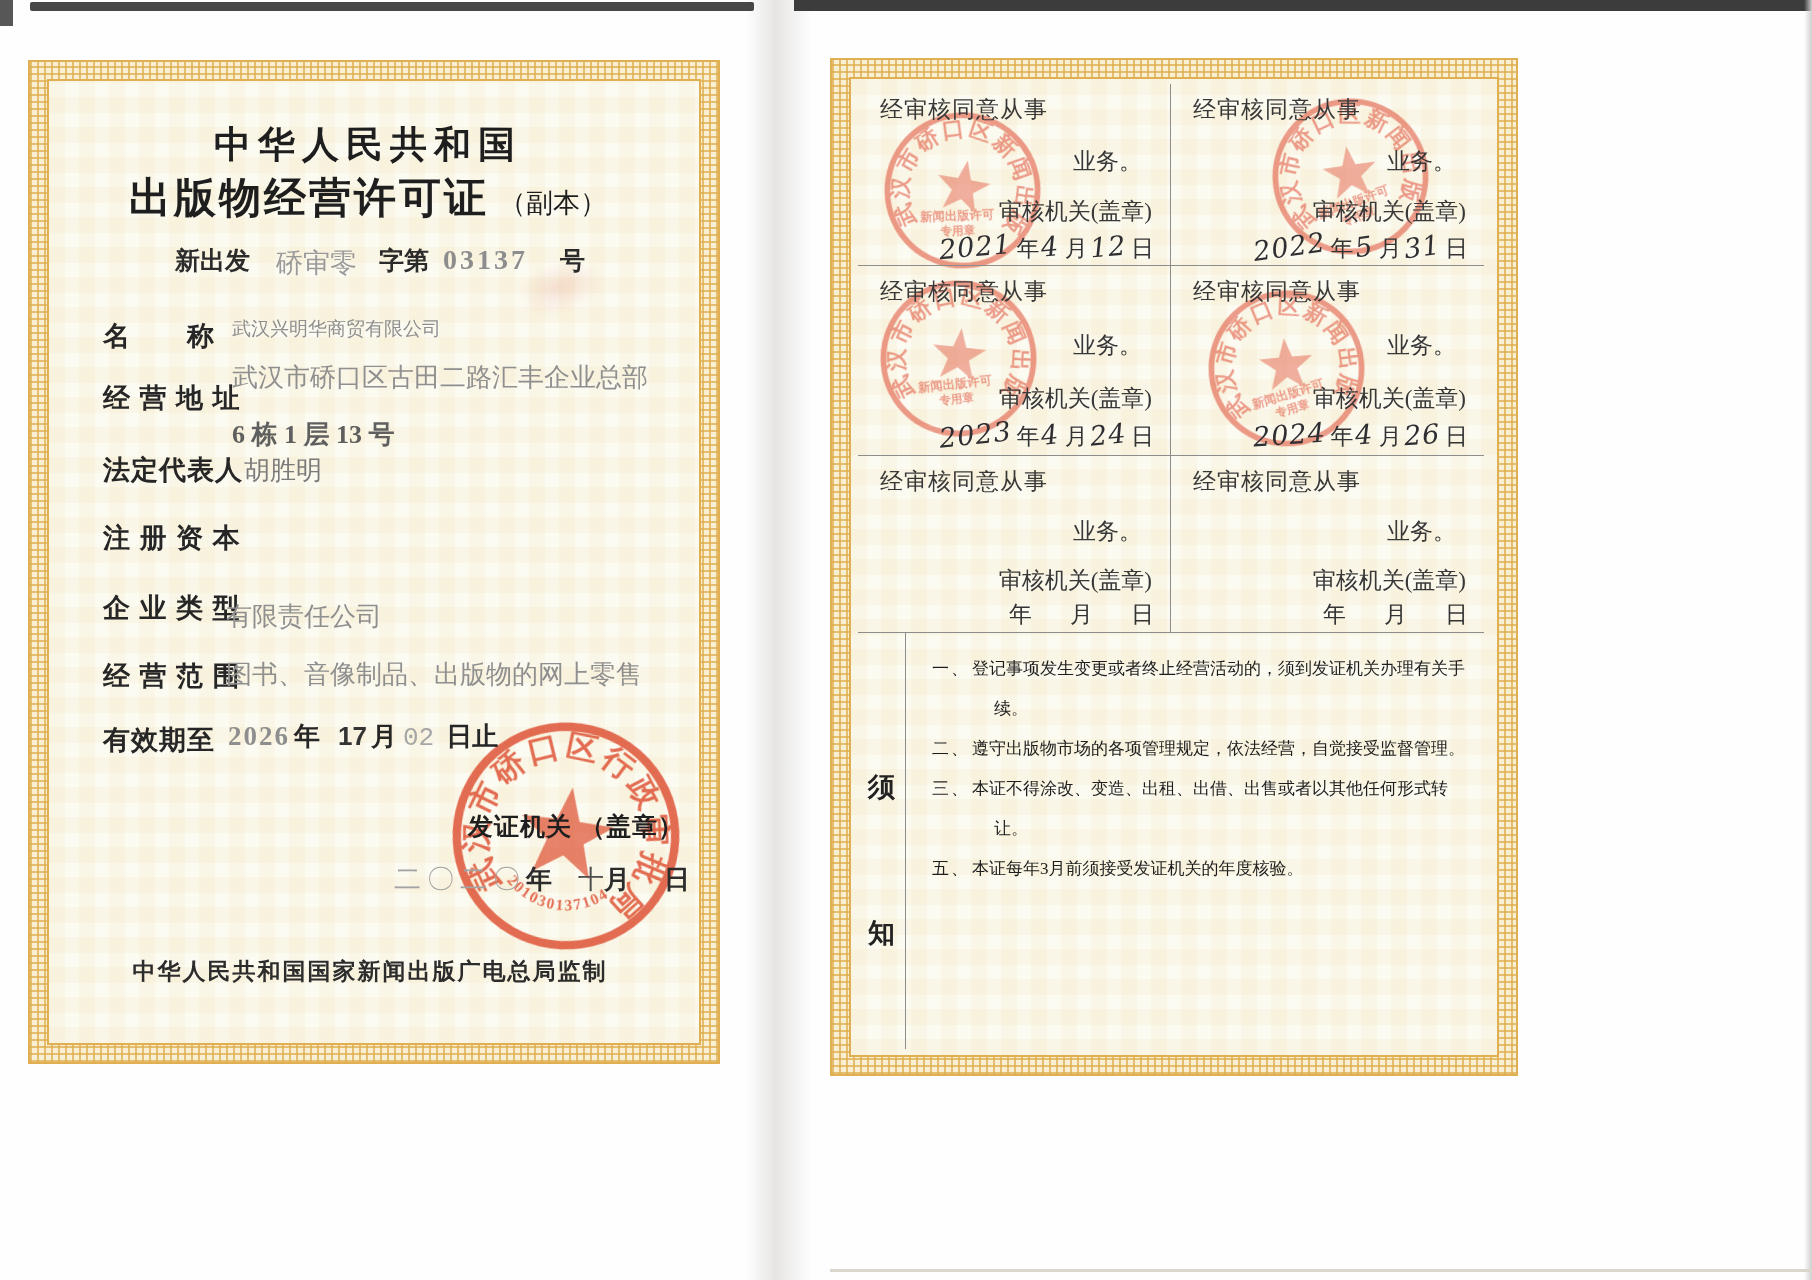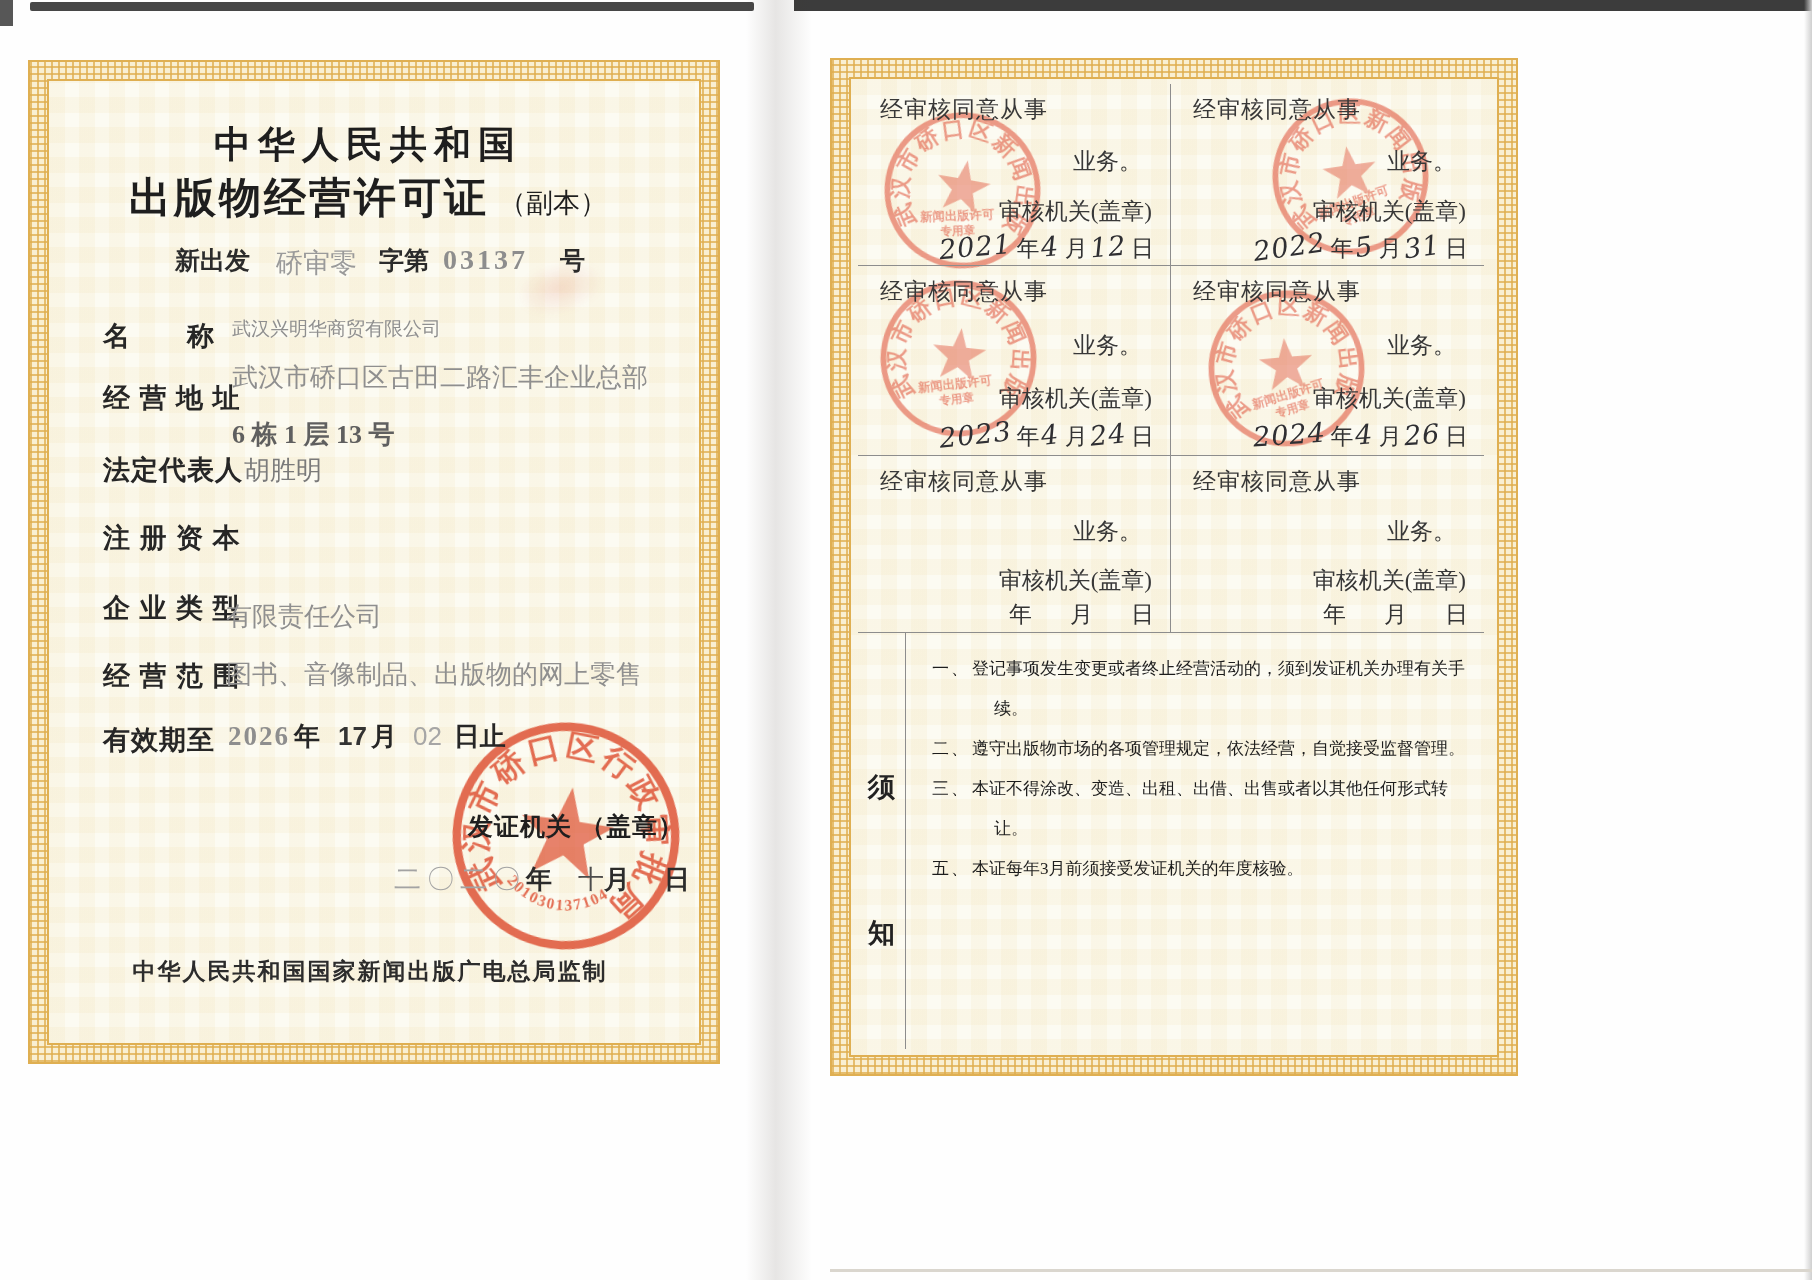--- a/index.html
+++ b/index.html
@@ -46,21 +46,21 @@
   .lb{position:absolute;left:103px;font-size:27px;font-weight:700;color:#262626;
       letter-spacing:1px;white-space:pre;z-index:3;}
   .val{position:absolute;font-family:"Liberation Serif",serif;color:#8f8f8f;font-size:26px;
       white-space:nowrap;z-index:3;}
   .addr2{color:#5f5f5f;font-weight:600;}
   .legal{color:#7a7a7a;}
   .vline{left:228px;top:719px;}
   .v-year{font-family:"Liberation Serif",serif;color:#8e8e8e;font-size:27px;font-weight:700;letter-spacing:2px;}
   .v-u{font-family:"Liberation Sans",sans-serif;font-weight:700;color:#262626;font-size:26px;margin-left:4px;}
   .v-m{font-family:"Liberation Sans",sans-serif;font-weight:700;color:#333;font-size:26px;margin-left:18px;}
-  .v-d{font-family:Liberation Sans, sans-serif;color:#a6a6a6;font-size:26px;margin-left:16px;}
+  .v-d{font-family:Liberation Mono, monospace;color:#a6a6a6;font-size:26px;margin-left:6px;}
   .v-end{font-family:"Liberation Sans",sans-serif;font-weight:700;color:#262626;font-size:26px;margin-left:12px;}
   .issuer-lb{left:468px;top:810px;font-size:25px;font-weight:700;color:#1f1f1f;letter-spacing:1px;white-space:nowrap;}
   .idate{left:394px;top:861px;white-space:nowrap;}
   .i-y{font-family:"Liberation Serif",serif;color:#a3a3a3;font-size:27px;letter-spacing:6px;}
   .i-u{font-weight:700;color:#2b2b2b;font-size:26px;}
   .i-gap1{display:inline-block;width:26px;}
   .i-gap2{display:inline-block;width:34px;}
   .i-m{font-family:"Liberation Serif",serif;color:#4c4c4c;font-size:26px;}
   .footer{left:70px;top:956px;width:600px;text-align:center;font-size:23px;font-weight:700;
       letter-spacing:2px;color:#2c2c2c;}

